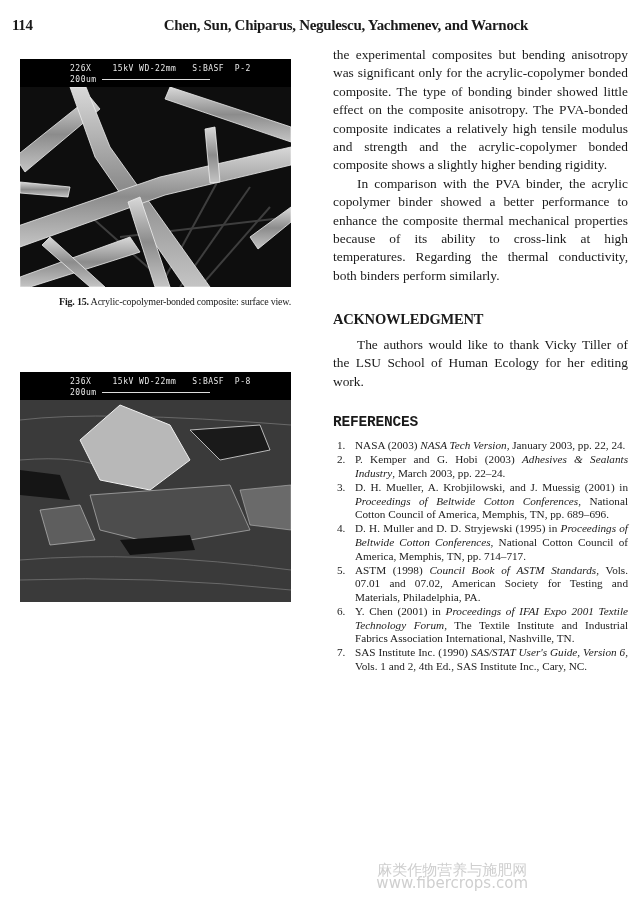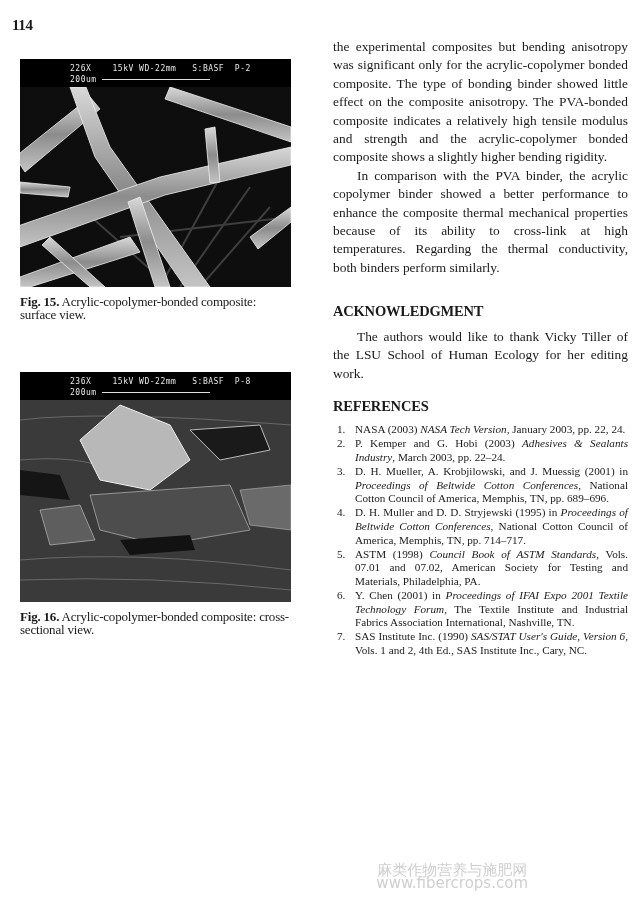--- a/index.html
+++ b/index.html
@@ -26,47 +26,48 @@
   .fig15 { top:59px; }
   .fig15 .sem-img { height:200px;
      background:
        radial-gradient(ellipse at 30% 20%, #2a2a2a 0, #0c0c0c 60%),
        #0b0b0b; }
   .fig16 { top:372px; }
   .fig16 .sem-img { height:202px;
      background:
        linear-gradient(180deg, #3c3c3c 0%, #6a6a6a 15%, #3d3d3d 35%, #5a5a5a 55%, #2e2e2e 70%, #4a4a4a 85%, #2a2a2a 100%); }
 
-  .caption { font-size:13px; text-align:left; margin-top:8px; line-height:13px; letter-spacing:-0.2px; }
+  .caption { font-size:10px; text-align:right; margin-top:8px; line-height:13px; letter-spacing:-0.2px; }
   .caption b { font-weight:bold; }
   .fig16 .caption { margin-top:8px; }
 
   
-  .col-right { position:absolute; left:333px; top:38px; width:295px; font-size:13.4px; line-height:18.4px; }
+  .col-right { position:absolute; left:333px; top:46px; width:295px; font-size:13.4px; line-height:18.4px; }
   .para { margin:0; text-align:justify; }
   .para.indent { text-indent:24px; }
   h2 { font-size:14.5px; font-weight:bold; margin:0; letter-spacing:-0.2px; }
   .ack-h { margin-top:25px; }
   .ack-p { margin-top:7px; }
-  .ref-h { margin-top:14px; }
+  .ref-h { margin-top:22px;font-family:Liberation Mono, monospace; }
   .refs { list-style:none; margin:8px 0 0 0; padding:0; font-size:11.2px; line-height:13.6px; }
   .refs li { position:relative; padding-left:22px; text-align:justify; margin-bottom:0.5px; }
   .refs li .n { position:absolute; left:4px; top:0; }
   .refs i { font-style:italic; }
 
   .watermark { position:absolute; right:12px; bottom:10px; text-align:center; color:#cfcfcf;
                font-family:"DejaVu Sans", sans-serif; font-size:15px; line-height:13px; }
 </style>
 </head>
 <body>
 
 <div class="page">
 
   <div class="running-head">
     <span class="pnum">114</span>
+    <span class="authors">Chen, Sun, Chiparus, Negulescu, Yachmenev, and Warnock</span>
   </div>
 
   <div class="figure fig15">
     <div class="sem">
       <div class="sem-bar">
         <span class="meta">226X    15kV WD-22mm   S:BASF  P-2</span>
         <span class="scale">200um</span>
         <span class="scale-line"></span>
       </div>
       <div class="sem-img">
@@ -126,24 +127,20 @@
           <path d="M60 40 L100 5 L150 25 L170 60 L130 90 L80 80 Z" fill="#b8b8b8" stroke="#f0f0f0" stroke-width="1"></path>
           <path d="M170 30 L240 25 L250 50 L200 60 Z" fill="#1a1a1a" stroke="#ddd" stroke-width="0.8"></path>
           <path d="M0 70 L40 75 L50 100 L0 95 Z" fill="#151515"></path>
           <path d="M70 95 L210 85 L230 130 L140 145 L80 130 Z" fill="#4d4d4d" stroke="#aaa" stroke-width="0.8"></path>
           <path d="M20 110 L60 105 L75 140 L30 145 Z" fill="#5e5e5e" stroke="#ccc" stroke-width="0.6"></path>
           <path d="M100 140 L170 135 L175 150 L110 155 Z" fill="#121212"></path>
           <path d="M220 90 L271 85 L271 130 L230 125 Z" fill="#6a6a6a" stroke="#bbb" stroke-width="0.6"></path>
         </svg>
       </div>
     </div>
-    <div class="caption">
-      <b>Fig. 16.</b>
-      <span>Acrylic-copolymer-bonded composite:  cross-sectional view.</span>
-    </div>
   </div>
 
   <div class="col-right">
     <p class="para">the experimental composites but bending anisotropy was significant only for the acrylic-copolymer bonded composite. The type of bonding binder showed little effect on the composite anisotropy. The PVA-bonded composite indicates a relatively high tensile modulus and strength and the acrylic-copolymer bonded composite shows a slightly higher bending rigidity.</p>
     <p class="para indent">In comparison with the PVA binder, the acrylic copolymer binder showed a better performance to enhance the composite thermal mechanical properties because of its ability to cross-link at high temperatures. Regarding the thermal conductivity, both binders perform similarly.</p>
 
     <h2 class="ack-h">ACKNOWLEDGMENT</h2>
     <p class="para indent ack-p">The authors would like to thank Vicky Tiller of the LSU School of Human Ecology for her editing work.</p>
 
     <h2 class="ref-h">REFERENCES</h2>

